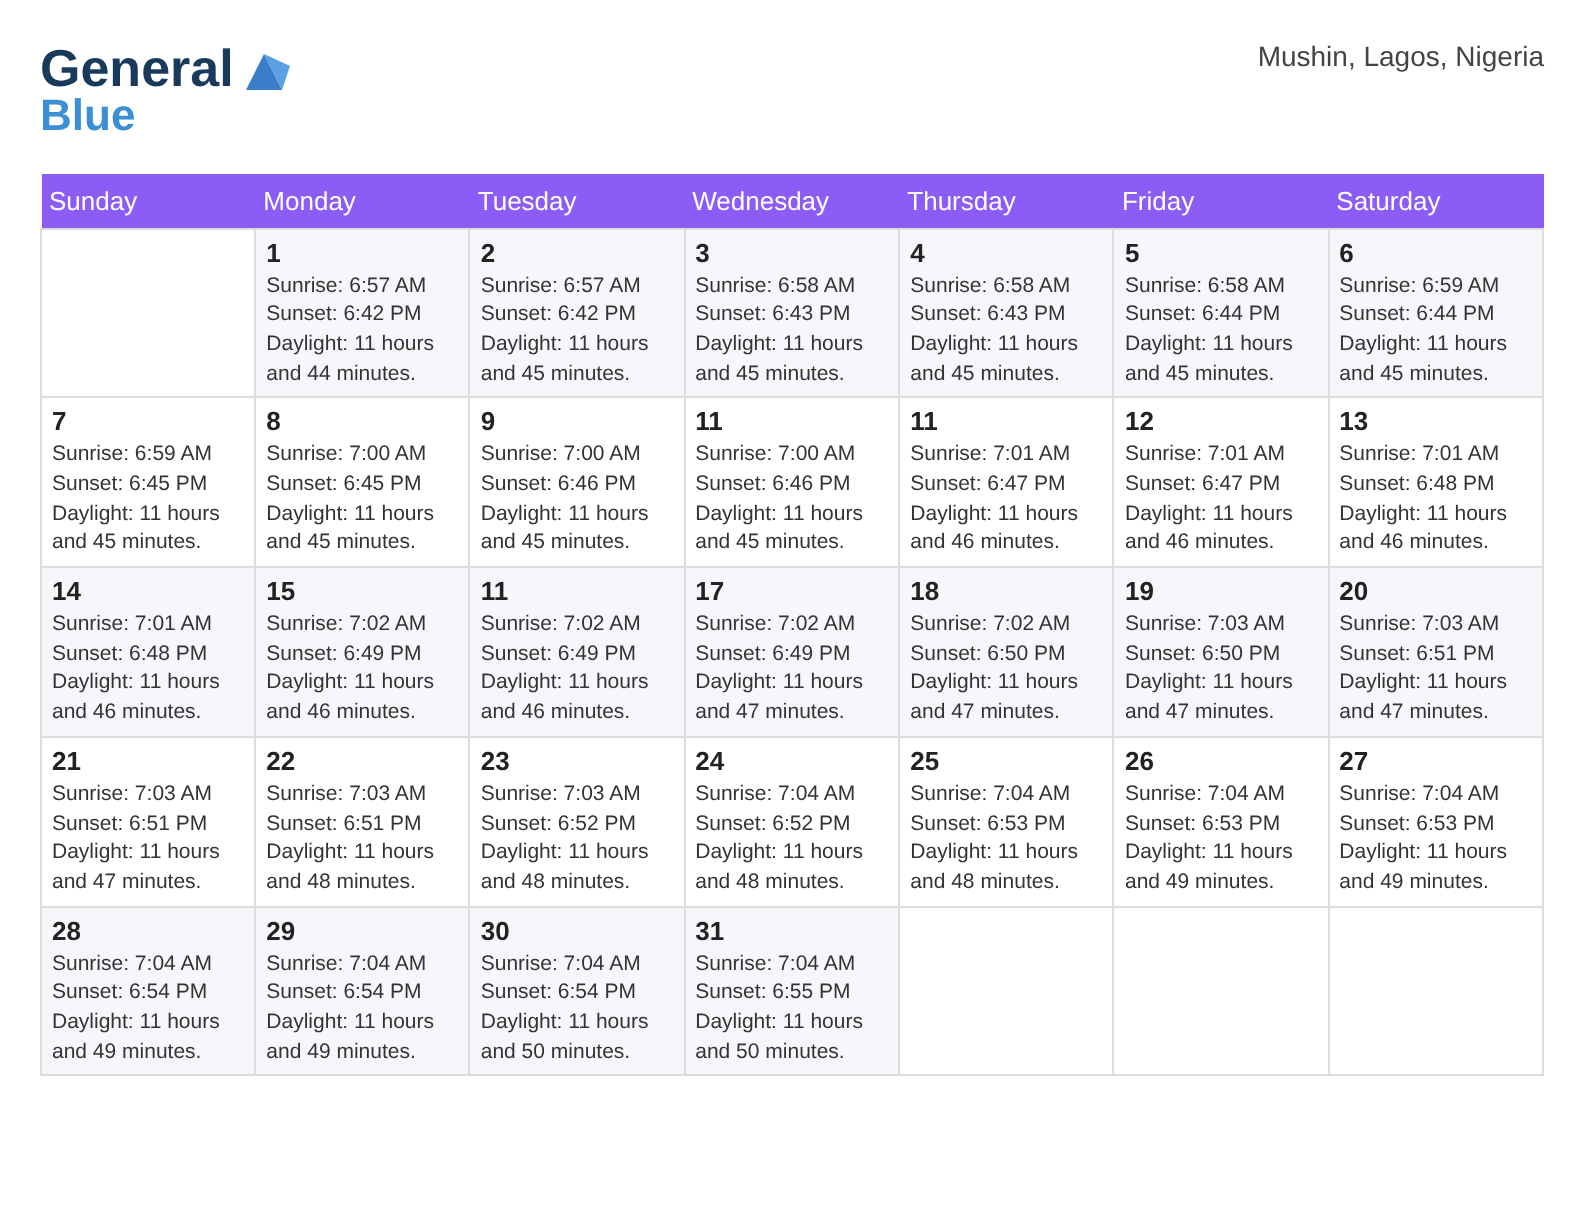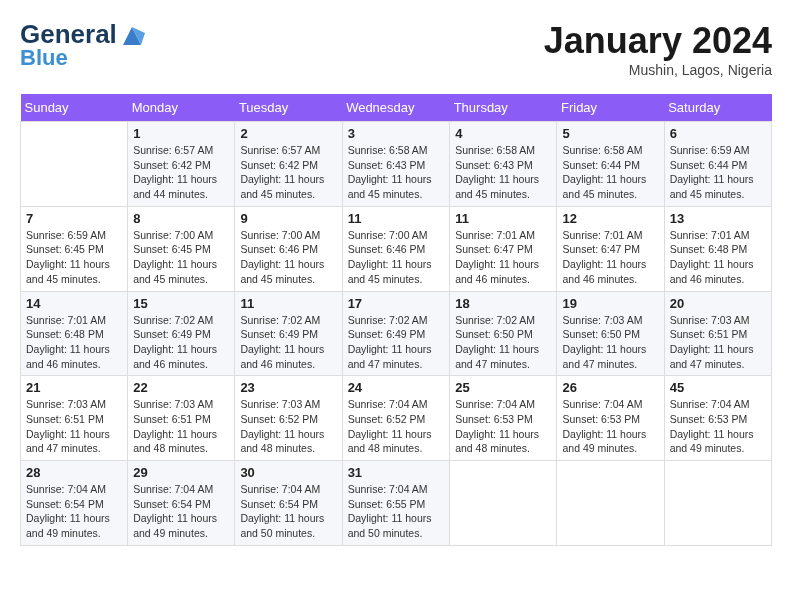--- a/index.html
+++ b/index.html
@@ -85,21 +85,20 @@
           <span style="color:#1a3a5c;">General</span><svg width="26" height="22" viewBox="0 0 26 22" style="vertical-align:middle;margin-left:2px;">
               <polygon points="4,20 13,2 22,20" fill="#3b7dc8"></polygon>
               <polygon points="13,2 22,20 26,8" fill="#5ba0e0"></polygon>
             </svg>
         </div>
       </div>
       <div style="font-size:22px;font-weight:bold;color:#3b8fd4;margin-top:-4px;">Blue</div>
     </div>
   </div>
   <div class="title-block">
-    <div class="month-title">January 2024</div>
     <div class="location">Mushin, Lagos, Nigeria</div>
   </div>
 </div>
 
 <table>
   <thead>
     <tr>
     <th>Sunday</th>
         <th>Monday</th>
         <th>Tuesday</th>
@@ -216,21 +215,21 @@
         </td>
         <td>
           <span class="day-num">25</span>
           <div class="cell-text">Sunrise: 7:04 AM<br>Sunset: 6:53 PM<br>Daylight: 11 hours and 48 minutes.</div>
         </td>
         <td>
           <span class="day-num">26</span>
           <div class="cell-text">Sunrise: 7:04 AM<br>Sunset: 6:53 PM<br>Daylight: 11 hours and 49 minutes.</div>
         </td>
         <td>
-          <span class="day-num">45</span>
+          <span class="day-num">27</span>
           <div class="cell-text">Sunrise: 7:04 AM<br>Sunset: 6:53 PM<br>Daylight: 11 hours and 49 minutes.</div>
         </td>
       </tr>
       <tr>
         <td>
           <span class="day-num">28</span>
           <div class="cell-text">Sunrise: 7:04 AM<br>Sunset: 6:54 PM<br>Daylight: 11 hours and 49 minutes.</div>
         </td>
         <td>
           <span class="day-num">29</span>

